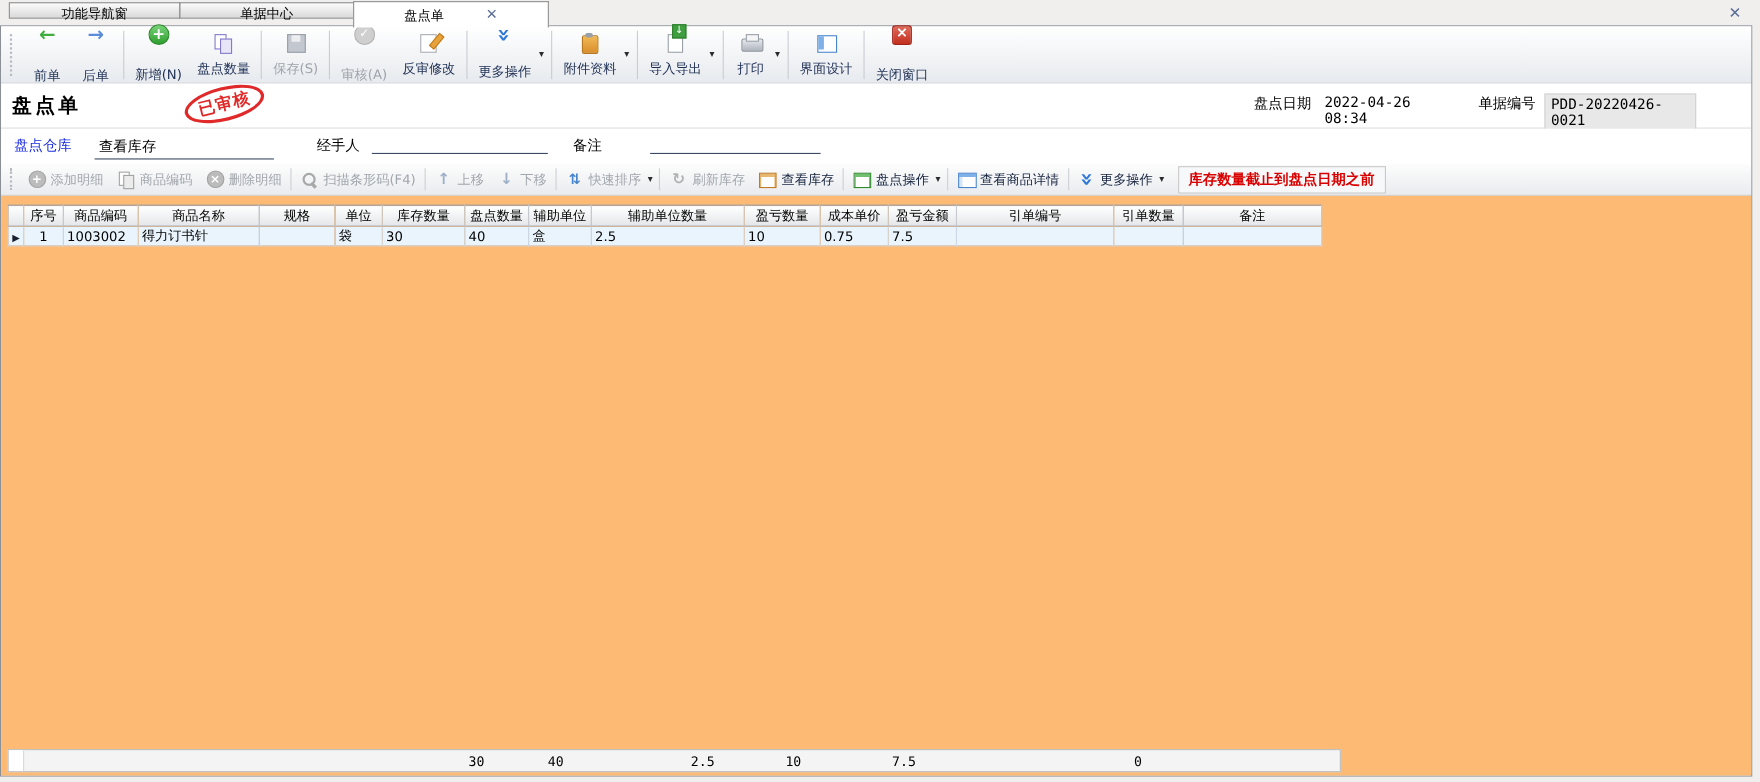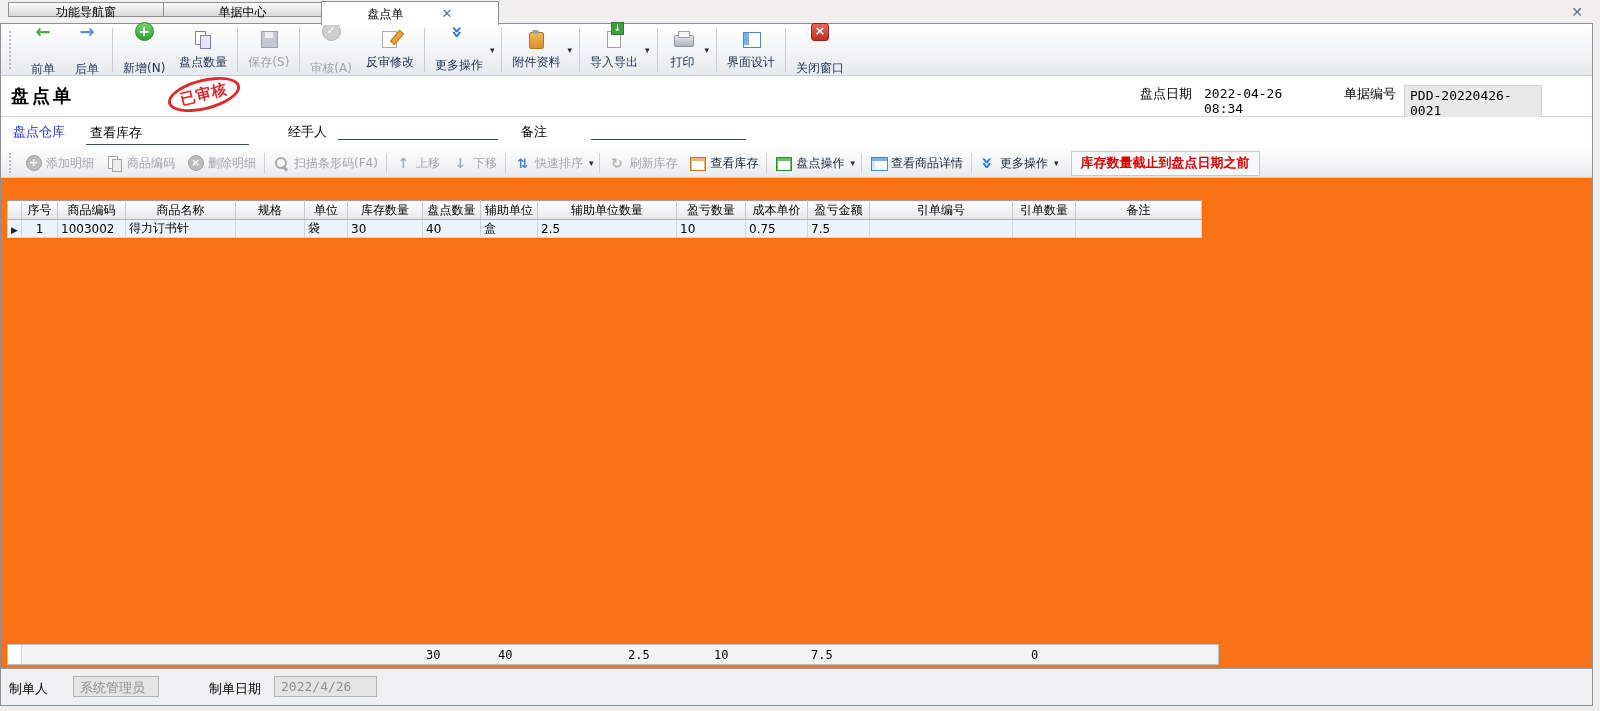--- a/index.html
+++ b/index.html
@@ -148,21 +148,21 @@
   .sic-sort::before { content:"\21C5"; color:#4a86cc; font-weight:bold; font-size:13px; }
   .sic-refresh::before { content:"\21BB"; color:#b3b3b3; font-weight:bold; font-size:14px; }
   .sic-table, .sic-tableg { }
   .sic-table::before, .sic-tableg::before { content:""; position:absolute; left:1px; top:2px; width:14px; height:12px; background:#fff; }
   .sic-table::before  { border:1px solid #c07a28; box-shadow:inset 0 3px 0 #e9b870, inset 4px 0 0 -3px #e9b870, inset -4px 0 0 -3px #e9b870; }
   .sic-tableg::before { border:1px solid #2e8b2e; box-shadow:inset 0 3px 0 #6fbf6f, inset 4px 0 0 -3px #6fbf6f, inset -4px 0 0 -3px #6fbf6f; }
   .sic-panel::before { content:""; position:absolute; left:1px; top:2px; width:15px; height:12px; background:#fff; border:1px solid #4a86cc; box-shadow:inset 0 3px 0 #7fb0e8, inset 6px 0 0 -3px #d6e6f8; }
   .sic-chev { width:16px; }
 
   
-  .gridarea { flex:1; position:relative; background:#f97316; padding-top:22px; overflow:hidden; }
+  .gridarea { flex:1; position:relative; background:#fdba74; padding-top:8px; overflow:hidden; }
   table.grid { border-collapse:collapse; table-layout:fixed; margin-left:6px; }
   table.grid th {
     height:19px; background:linear-gradient(#ffffff,#e4e6e9);
     border:1px solid #c6c9ce; border-top:1px solid #9aa0a8; border-bottom:1px solid #aeb2b8;
     font-weight:normal; font-size:12px; padding:0 2px; white-space:nowrap; overflow:hidden; cursor:pointer;
   }
   table.grid td {
     height:18px; background:#e9f4fc; border-right:1px solid #cdd7e3; border-bottom:1px solid #cdd7e3;
     padding:0 3px; font-size:12px; white-space:nowrap; overflow:hidden;
   }
@@ -434,21 +434,15 @@
       <div class="sumstrip">
         <span class="sumval sv1">30</span>
         <span class="sumval sv2">40</span>
         <span class="sumval sv3">2.5</span>
         <span class="sumval sv4">10</span>
         <span class="sumval sv5">7.5</span>
         <span class="sumval sv6">0</span>
       </div>
     </div>
 
-    <div class="footerbar">
-      <label class="lbl-creator">制单人</label>
-      <span class="gfield2 fld-creator">系统管理员</span>
-      <label class="lbl-cdate">制单日期</label>
-      <span class="gfield2 fld-cdate">2022/4/26</span>
-    </div>
 
   </div>
 </div>
 
 </body></html>

